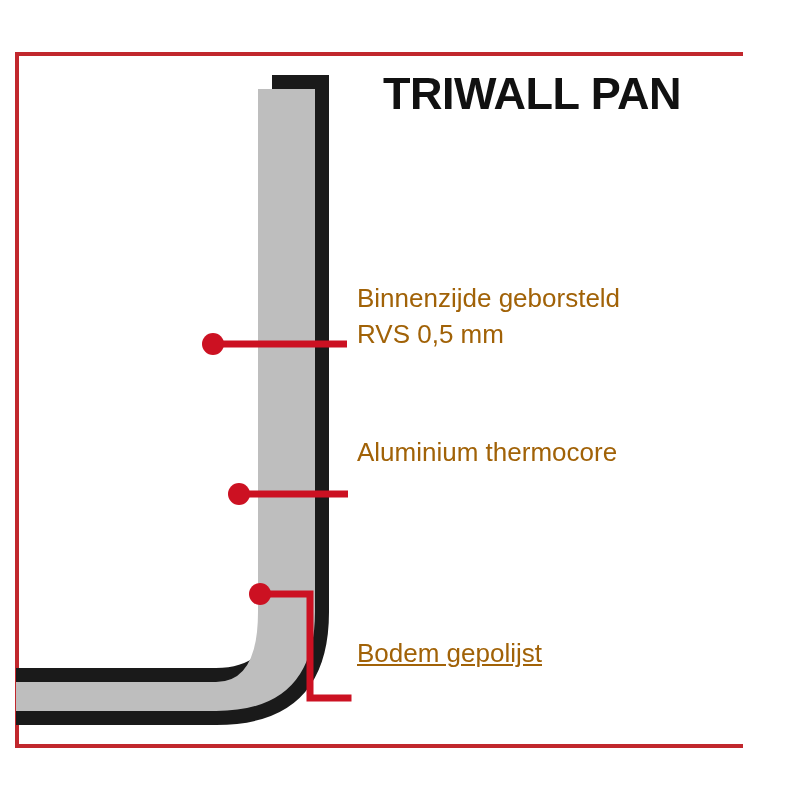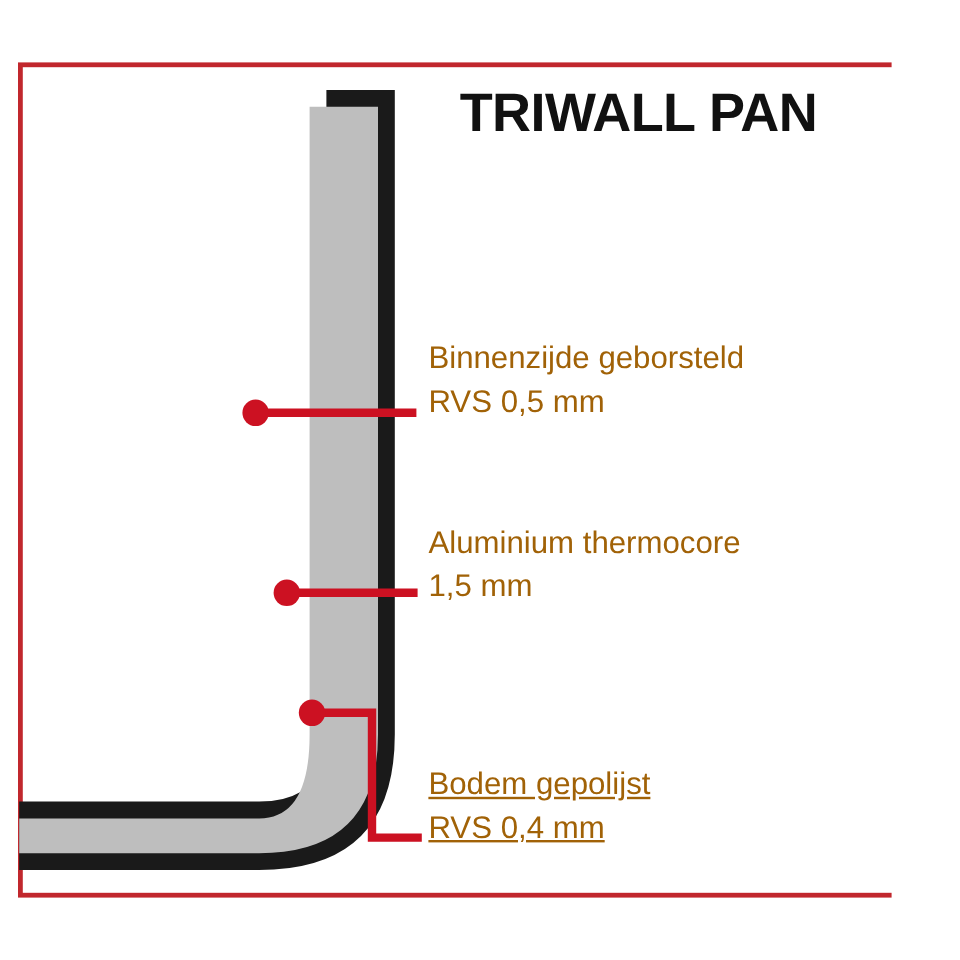--- a/index.html
+++ b/index.html
@@ -114,21 +114,19 @@
     <span class="line">TRIWALL PAN</span>
   </div>
 
   <div class="anno" id="anno-0">
     <span class="line">Binnenzijde geborsteld</span>
     <span class="line">RVS 0,5 mm</span>
   </div>
 
   <div class="anno" id="anno-1">
     <span class="line">Aluminium thermocore</span>
-    <span class="line">1,5 mm</span>
   </div>
 
   <div class="anno" id="anno-2">
     <span class="line">Bodem gepolijst</span>
-    <span class="line">RVS 0,4 mm</span>
   </div>
 
 </div>
 
 </body></html>

